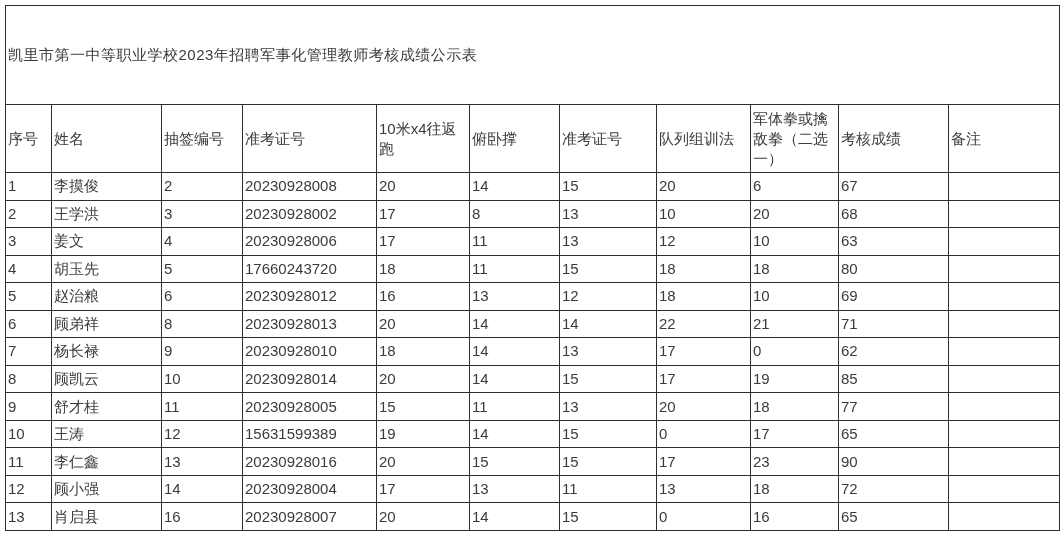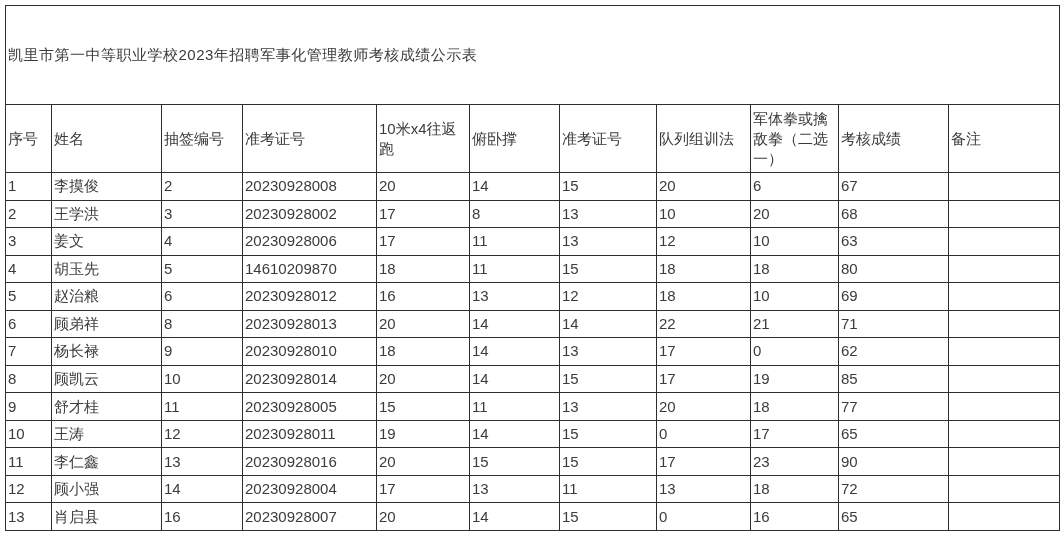--- a/index.html
+++ b/index.html
@@ -125,21 +125,21 @@
           <td>13</td>
           <td>12</td>
           <td>10</td>
           <td>63</td>
           <td></td>
         </tr>
         <tr class="data-row">
           <td>4</td>
           <td>胡玉先</td>
           <td>5</td>
-          <td>14610209870</td>
+          <td>17660243720</td>
           <td>18</td>
           <td>11</td>
           <td>15</td>
           <td>18</td>
           <td>18</td>
           <td>80</td>
           <td></td>
         </tr>
         <tr class="data-row">
           <td>5</td>
@@ -203,21 +203,21 @@
           <td>13</td>
           <td>20</td>
           <td>18</td>
           <td>77</td>
           <td></td>
         </tr>
         <tr class="data-row">
           <td>10</td>
           <td>王涛</td>
           <td>12</td>
-          <td>20230928011</td>
+          <td>15631599389</td>
           <td>19</td>
           <td>14</td>
           <td>15</td>
           <td>0</td>
           <td>17</td>
           <td>65</td>
           <td></td>
         </tr>
         <tr class="data-row">
           <td>11</td>

